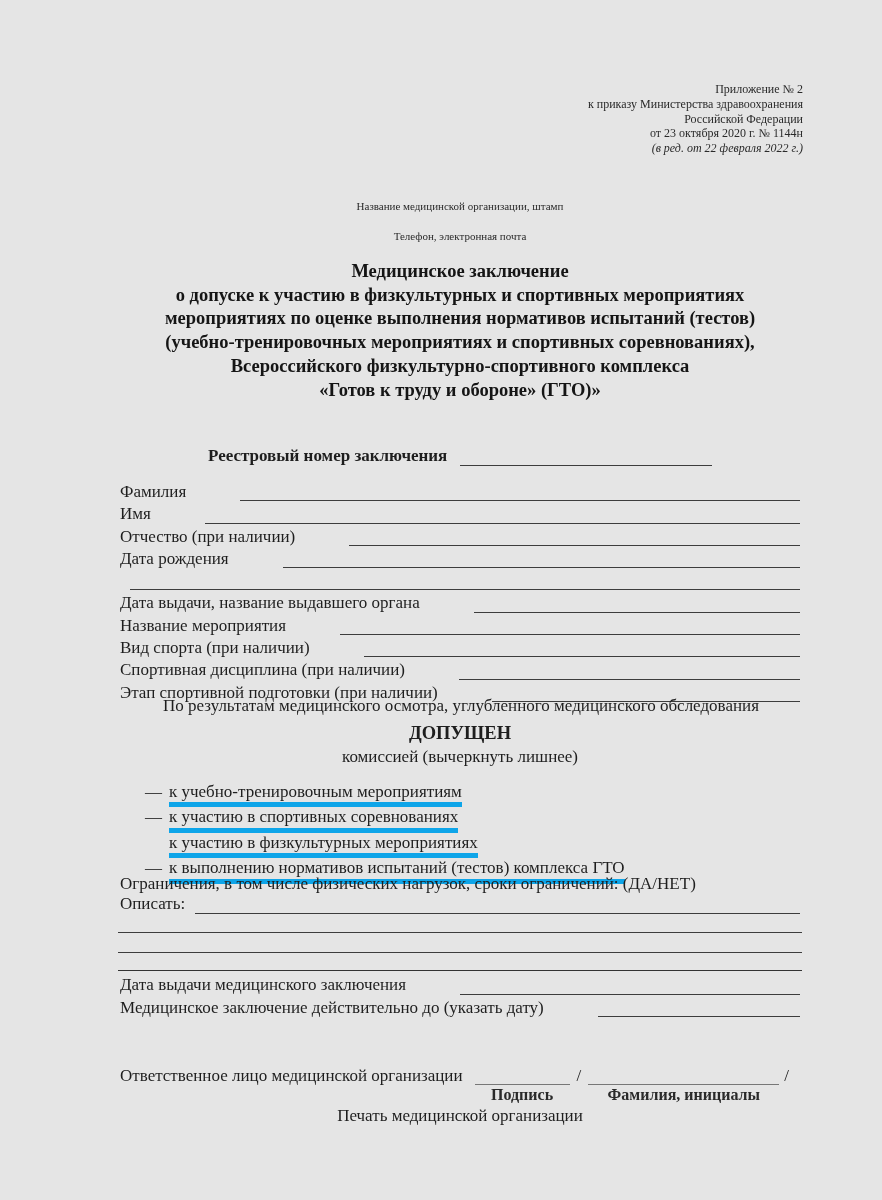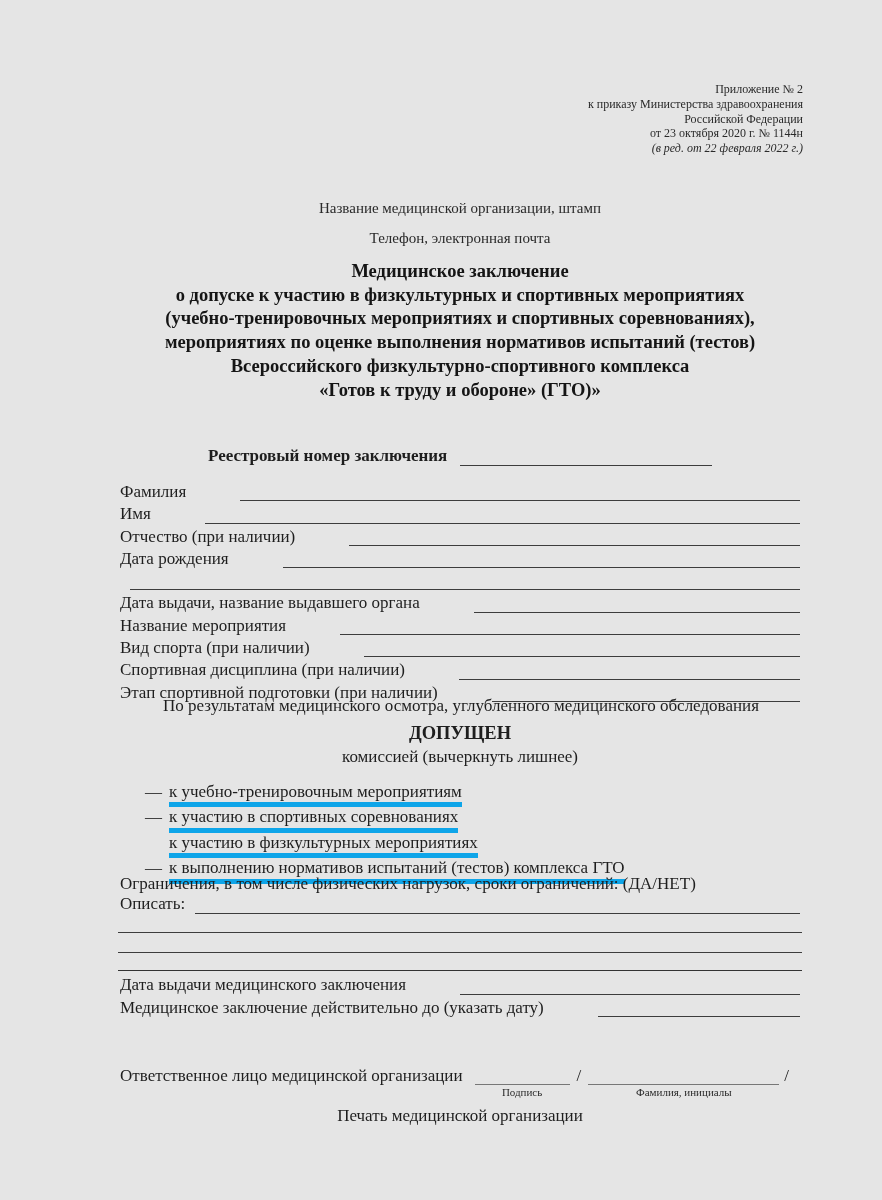--- a/index.html
+++ b/index.html
@@ -16,21 +16,21 @@
   .hdr{
     position:absolute;top:82px;right:79px;
     text-align:right;
     font-size:12px;line-height:14.8px;
     color:#2a2a2a;
   }
   .hdr .it{font-style:italic;}
   
   .cap{
     position:absolute;left:120px;width:680px;
-    text-align:center;font-size:15px;color:#2a2a2a;
+    text-align:center;font-size:11px;color:#2a2a2a;
   }
   .cap1{top:200px;}
   .cap2{top:230px;}
   
   .title{
     position:absolute;top:260px;left:100px;width:720px;
     text-align:center;font-weight:700;
     font-size:18.5px;line-height:23.7px;
     color:#151515;
   }
@@ -97,21 +97,21 @@
   .sblank{
     position:relative;border-bottom:1px solid #777;
     height:18px;flex:0 0 auto;
   }
   .s1{width:95px;margin-left:12px;}
   .s2{width:191px;}
   .slash{margin:0 7px;flex:0 0 auto;}
   .slash.last{margin:0 0 0 5px;}
   .scap{
     position:absolute;top:100%;left:-20px;right:-20px;margin-top:2px;
-    text-align:center;font-size:11px;color:#2a2a2a;white-space:nowrap;
+    text-align:center;font-size:16px;color:#2a2a2a;white-space:nowrap;font-weight:bold;
   }
   .stamp{
     position:absolute;top:1106px;left:120px;width:680px;
     text-align:center;
   }
 </style>
 </head>
 <body>
 
 <div class="page">
@@ -123,22 +123,22 @@
     <div>от 23 октября 2020 г. № 1144н</div>
     <div class="it">(в ред. от 22 февраля 2022 г.)</div>
   </div>
 
   <div class="cap cap1">Название медицинской организации, штамп</div>
   <div class="cap cap2">Телефон, электронная почта</div>
 
   <div class="title">
     <div>Медицинское заключение</div>
     <div>о допуске к участию в физкультурных и спортивных мероприятиях</div>
+    <div>мероприятиях по оценке выполнения нормативов испытаний (тестов)</div>
     <div>(учебно-тренировочных мероприятиях и спортивных соревнованиях),</div>
-    <div>мероприятиях по оценке выполнения нормативов испытаний (тестов)</div>
     <div>Всероссийского физкультурно-спортивного комплекса</div>
     <div>«Готов к труду и обороне» (ГТО)»</div>
   </div>
 
   <div class="registry">
     <span class="rlabel">Реестровый номер заключения</span>
     <span class="rline"></span>
   </div>
 
   <div class="fields">

